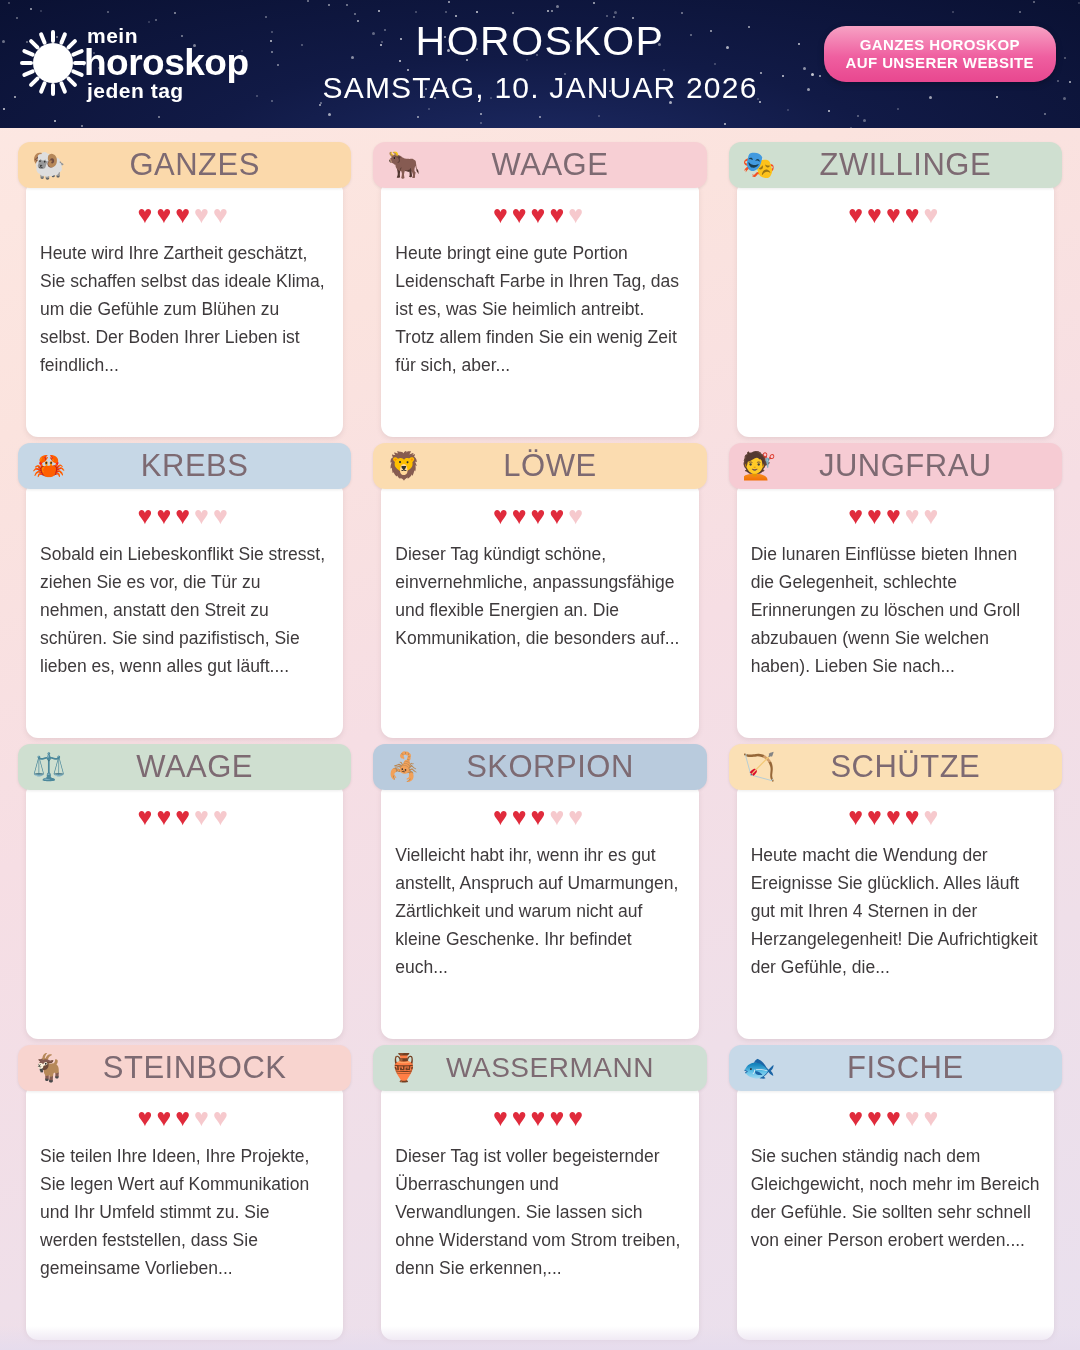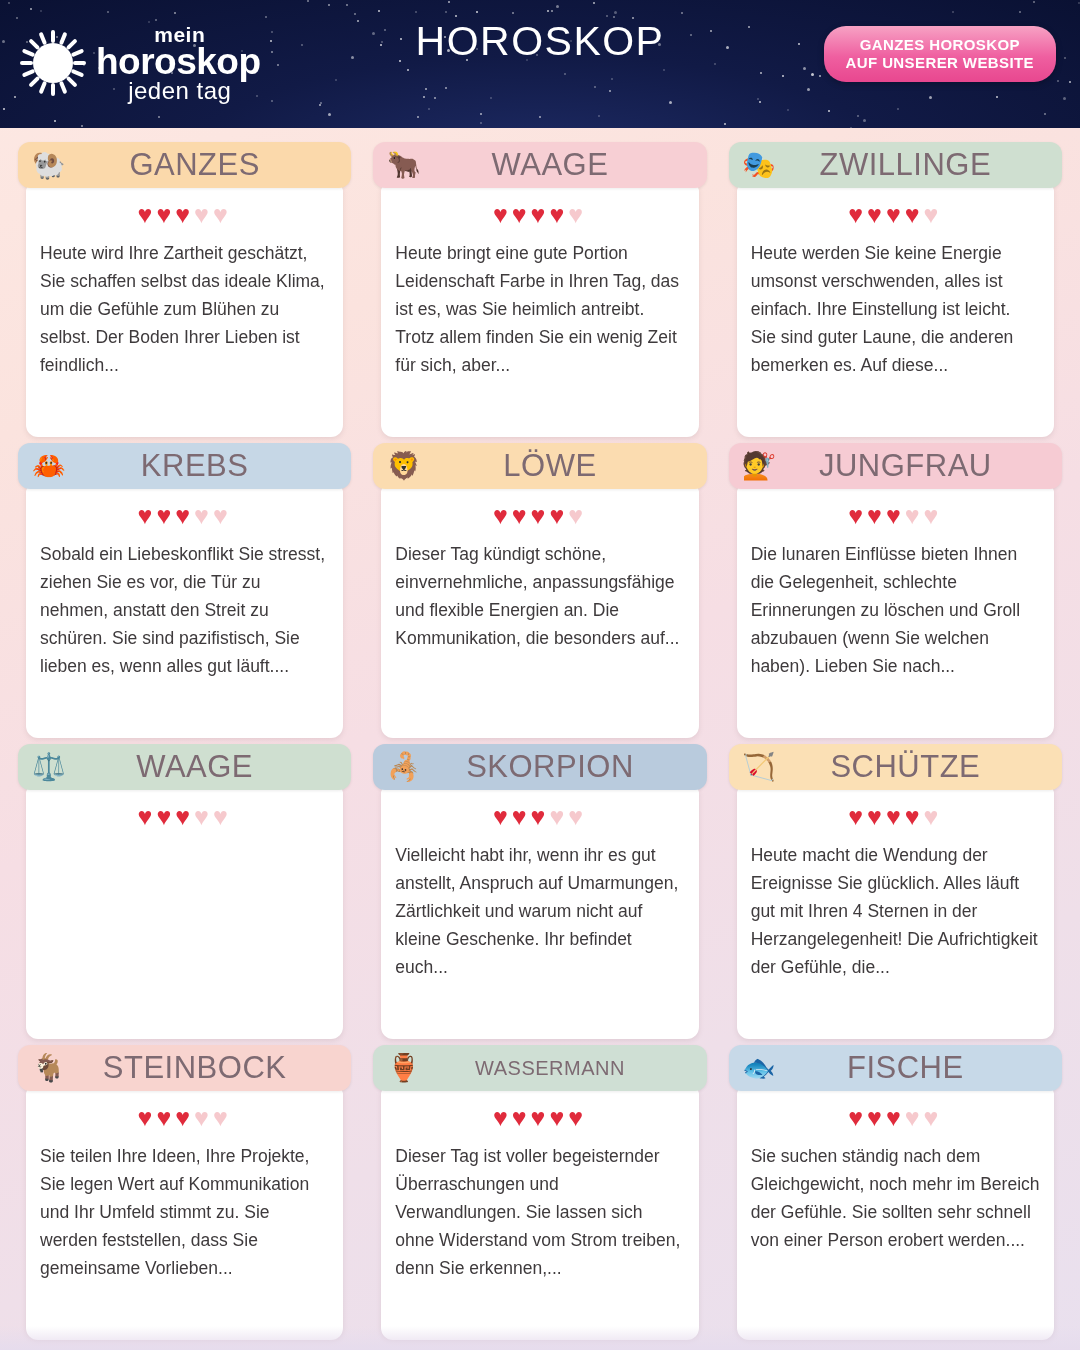--- a/index.html
+++ b/index.html
@@ -54,31 +54,31 @@
     background: #fff;
   }
   .logo-sun .ray {
     position: absolute;
     left: 29px; top: -2px;
     width: 4px; height: 13px;
     background: #fff;
     border-radius: 2px;
     transform-origin: 2px 33px;
   }
-  .logo-text { margin-left: 12px; line-height: 1; text-align: center; }
+  .logo-text { margin-left: 0; line-height: 1; }
   .logo-text .l1 {
     font-size: 21px; font-weight: bold; letter-spacing: .5px;
     margin-left: 3px;
   }
   .logo-text .l2 {
     font-size: 37px; font-weight: bold; letter-spacing: -.5px;
     margin-top: -2px;
   }
   .logo-text .l3 {
-    font-size: 24px; font-weight: normal; letter-spacing: .5px;
+    font-size: 21px; font-weight: bold; letter-spacing: .5px;
     margin-top: -1px; margin-left: 3px;
   }
 
   .header-title {
     position: absolute;
     left: 0; right: 0; top: 18px;
     text-align: center;
     color: #ffffff;
   }
   .header-title .main {
@@ -140,21 +140,21 @@
   }
   .sign-name {
     flex: 1;
     text-align: center;
     font-size: 31px;
     letter-spacing: .5px;
     color: #7d6a72;
     padding-right: 14px;
     white-space: nowrap;
   }
-  .sign-name.small { font-size: 20px; }
+  .sign-name.small { font-size: 28px; }
 
   .sign-body {
     margin: -8px 8px 0 8px;
     background: #ffffff;
     border-radius: 12px;
     padding: 22px 14px 14px 14px;
     flex: 1;
     box-shadow: 0 2px 5px rgba(150,120,130,.18);
     display: flex;
     flex-direction: column;
@@ -366,20 +366,21 @@
       </div>
     <div class="logo-text">
       <div class="l1">mein</div>
       <div class="l2">horoskop</div>
       <div class="l3">jeden tag</div>
     </div>
   </div>
 
   <div class="header-title">
     <div class="main">HOROSKOP</div>
+    <div class="sub">SAMSTAG, 10. JANUAR 2026</div>
   </div>
 
   <div class="cta">
     <div>GANZES HOROSKOP</div>
     <div>AUF UNSERER WEBSITE</div>
   </div>
 </div>
 
 <div class="grid" id="grid">
     <div class="sign">
@@ -402,21 +403,20 @@
         <div class="sign-text">Heute bringt eine gute Portion Leidenschaft Farbe in Ihren Tag, das ist es, was Sie heimlich antreibt. Trotz allem finden Sie ein wenig Zeit für sich, aber...</div>
       </div>
     </div>
     <div class="sign">
       <div class="sign-head c-green">
         <span class="sign-emoji">🎭</span>
         <span class="sign-name">ZWILLINGE</span>
       </div>
       <div class="sign-body">
         <div class="hearts"><span class="heart">♥</span><span class="heart">♥</span><span class="heart">♥</span><span class="heart">♥</span><span class="heart off">♥</span></div>
-        <div class="sign-text">Heute werden Sie keine Energie umsonst verschwenden, alles ist einfach. Ihre Einstellung ist leicht. Sie sind guter Laune, die anderen bemerken es. Auf diese...</div>
       </div>
     </div>
     <div class="sign">
       <div class="sign-head c-blue">
         <span class="sign-emoji">🦀</span>
         <span class="sign-name">KREBS</span>
       </div>
       <div class="sign-body">
         <div class="hearts"><span class="heart">♥</span><span class="heart">♥</span><span class="heart">♥</span><span class="heart off">♥</span><span class="heart off">♥</span></div>
         <div class="sign-text">Sobald ein Liebeskonflikt Sie stresst, ziehen Sie es vor, die Tür zu nehmen, anstatt den Streit zu schüren. Sie sind pazifistisch, Sie lieben es, wenn alles gut läuft....</div>

